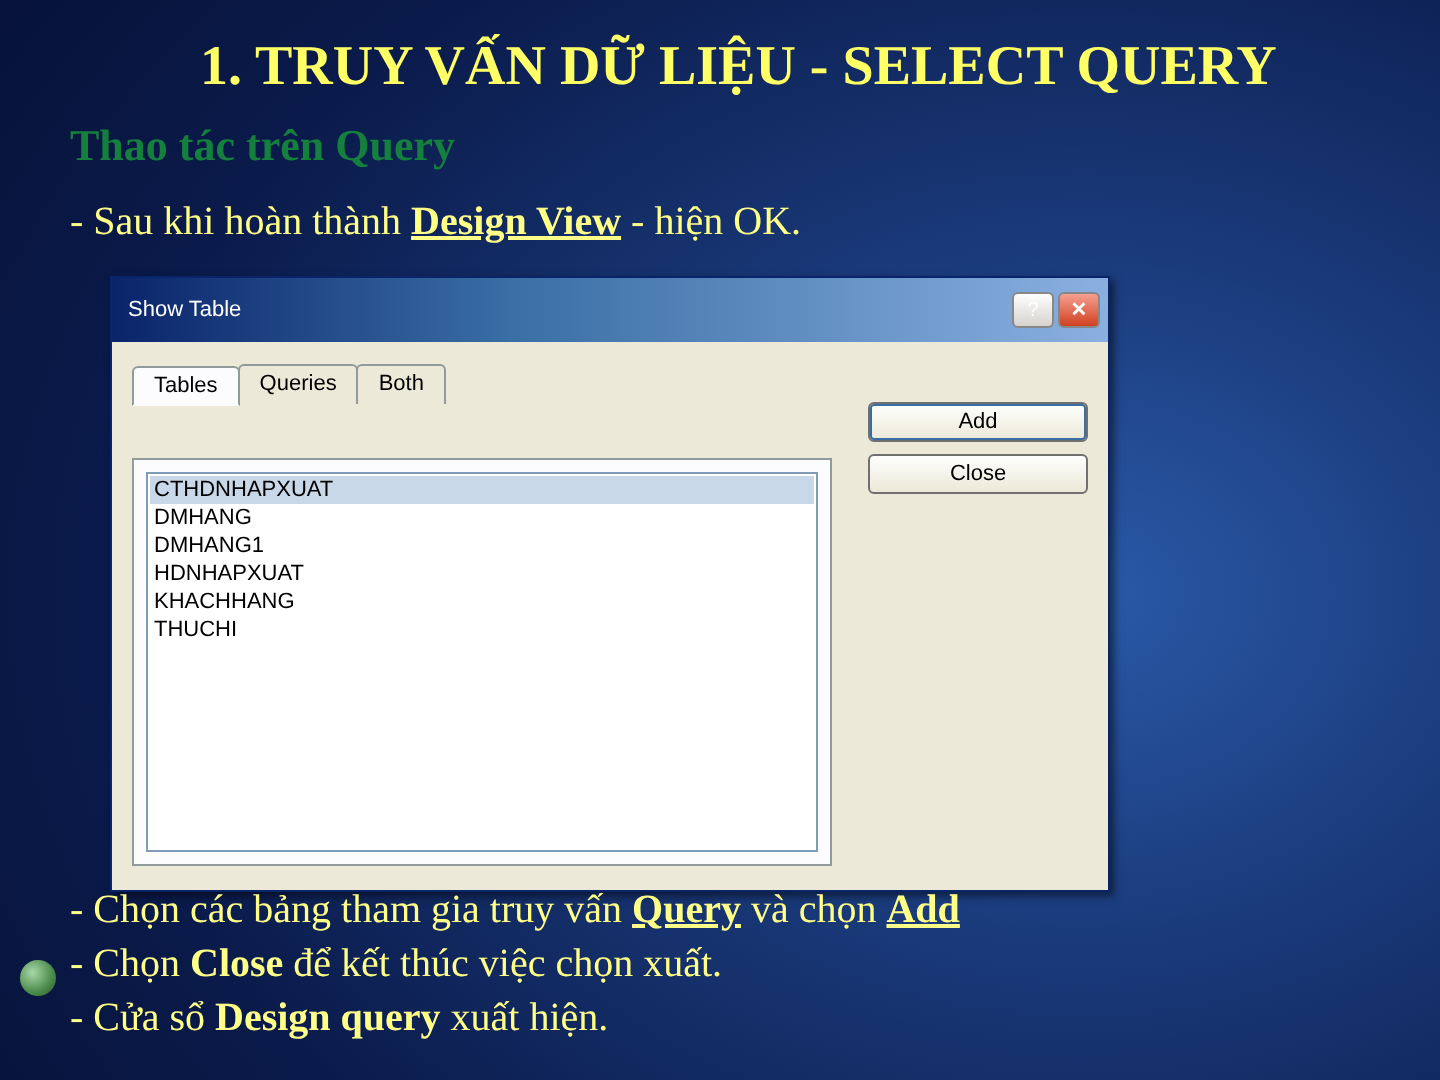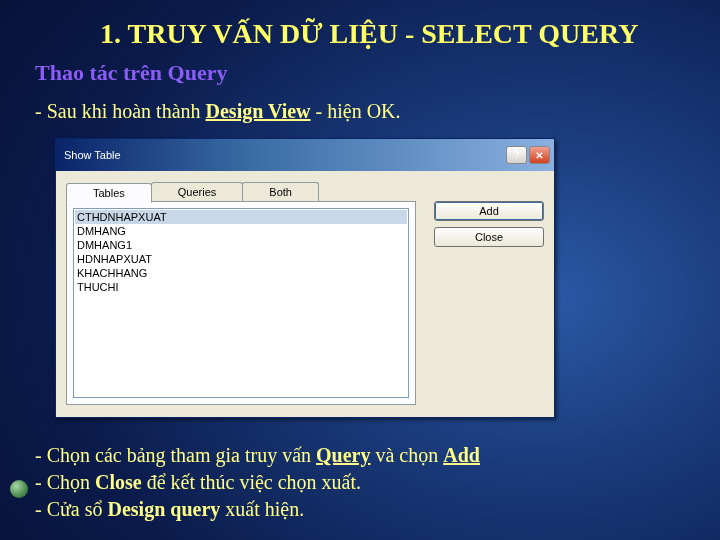--- a/index.html
+++ b/index.html
@@ -20,21 +20,21 @@
   .title {
     position: absolute;
     left: 100px; top: 18px;
     color: #ffff66;
     font-size: 28px;
     font-weight: bold;
   }
   .subtitle {
     position: absolute;
     left: 35px; top: 60px;
-    color: #8b5cf6;
+    color: #15803d;
     font-size: 22px;
     font-weight: bold;
   }
   .line1 {
     position: absolute;
     left: 35px; top: 100px;
     color: #ffff88;
     font-size: 20px;
   }
   .line1 .u { text-decoration: underline; font-weight: bold; }
@@ -85,38 +85,39 @@
   .dlg-body {
     padding: 10px 10px 12px 10px;
     position: relative;
   }
   .tabs { display: flex; position: relative; top: 1px; }
   .tab {
     background: #ece9d8;
     border: 1px solid #919b9c;
     border-bottom: none;
     border-radius: 3px 3px 0 0;
-    padding: 3px 26px;
+    padding: 3px 10px;
     margin-right: -1px;
     color: #000;
     position: relative;
   }
   .tab.active {
     background: #fcfcfe;
     border-bottom: 1px solid #fcfcfe;
     z-index: 3;
     top: 1px;
   }
   .tab-pane {
     background: #fcfcfe;
     border: 1px solid #919b9c;
     width: 350px;
     padding: 6px;
     position: relative;
     z-index: 2;
+    margin-top: 28px;
   }
   .listbox {
     width: 100%;
     height: 190px;
     border: 1px solid #7f9db9;
     background: #fff;
     overflow: auto;
     padding: 1px;
   }
   .listitem {

